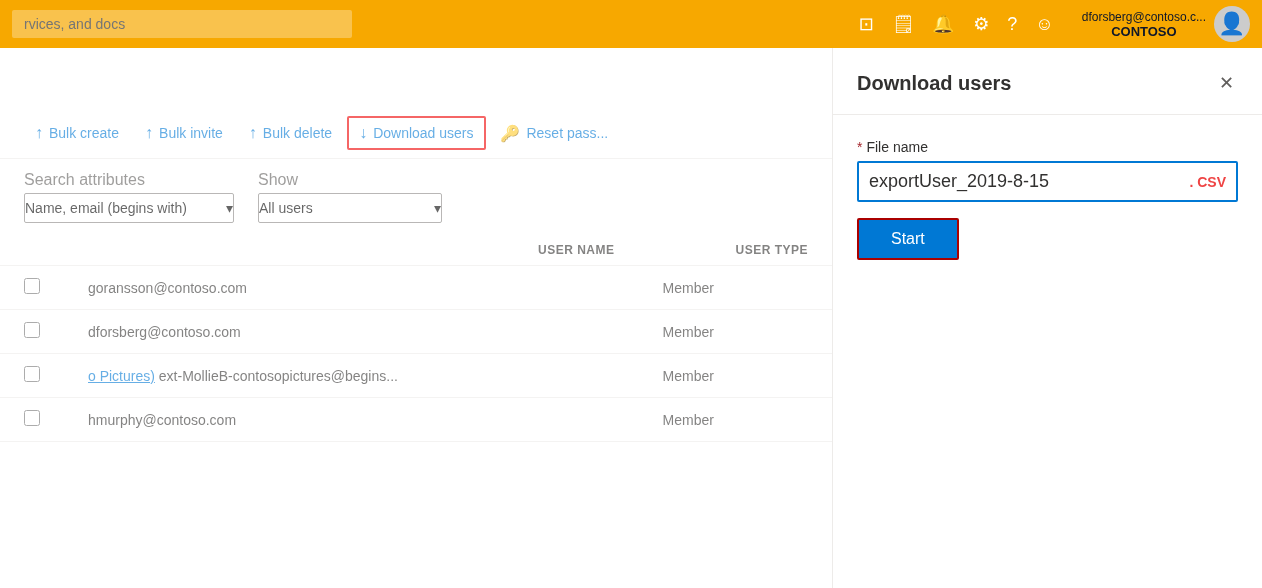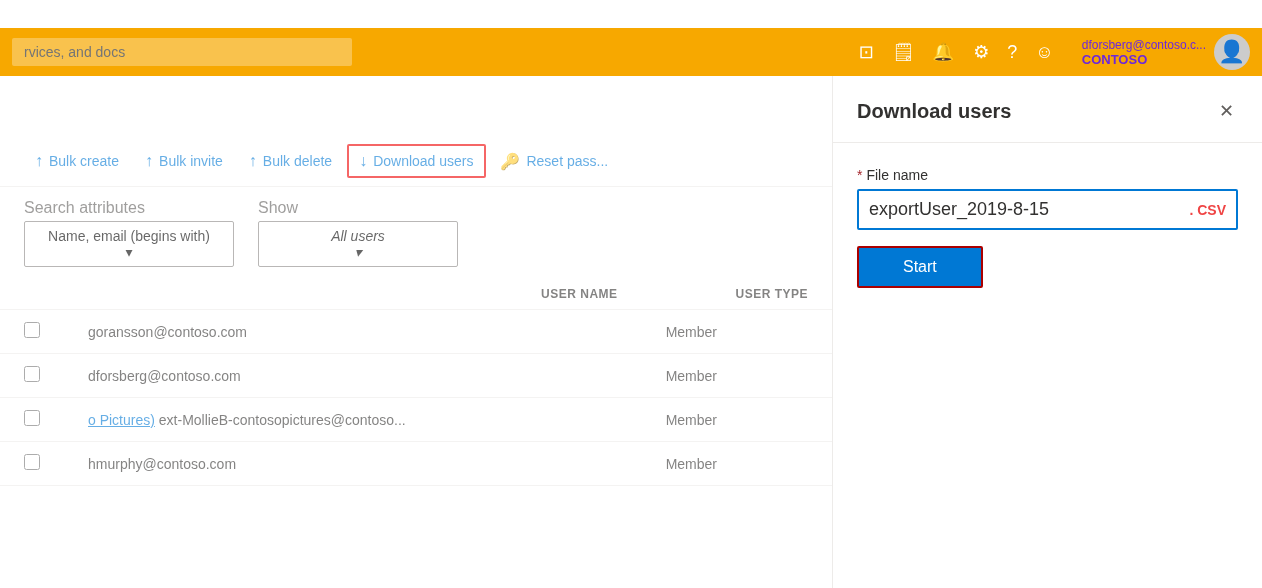--- a/index.html
+++ b/index.html
@@ -6,21 +6,20 @@
     body { font-family: 'Segoe UI', Arial, sans-serif; font-size: 14px; background: #fff; width: 1262px; height: 588px; overflow: hidden; display: flex; flex-direction: column; }
 
     
     .topbar {
       background: #f7a800;
       height: 48px;
       display: flex;
       align-items: center;
       padding: 0 12px;
       flex-shrink: 0;
-      margin-top: 28px;
     }
     .topbar-search {
       background: rgba(255,255,255,0.3);
       border: none;
       border-radius: 2px;
       padding: 6px 12px;
       width: 340px;
       font-size: 14px;
       color: #333;
       outline: none;
@@ -38,22 +37,22 @@
     }
     .topbar-user {
       display: flex;
       align-items: center;
       gap: 8px;
       margin-left: 10px;
     }
     .topbar-user-info {
       display: flex;
       flex-direction: column;
-      align-items: flex-start;
-      color: #6d28d9;
+      align-items: center;
+      color: #0f172a;
       font-size: 12px;
     }
     .topbar-user-name { font-size: 12px; }
     .topbar-user-org { font-size: 13px; font-weight: bold; }
     .topbar-avatar {
       width: 36px;
       height: 36px;
       border-radius: 50%;
       background: #ccc;
       overflow: hidden;
@@ -127,25 +126,23 @@
       display: flex;
       align-items: center;
       border: 1px solid #8a8886;
       border-radius: 2px;
       padding: 6px 0;
       width: 210px;
       background: #fff;
       cursor: pointer;
       font-size: 14px;
       justify-content: space-between;
-      flex-direction: column;
     }
     .filter-select-show {
-      width: 200px;
-      font-style: italic;
+      width: 184px;
     }
 
     
     .users-table {
       width: 100%;
       border-collapse: collapse;
     }
     .users-table th {
       text-align: right;
       padding: 8px 24px;
@@ -230,21 +227,21 @@
       color: #ef4444;
       padding: 0 10px;
       white-space: nowrap;
       font-weight: bold;
     }
     .start-btn {
       background: #0078d4;
       color: #fff;
       border: none;
       border-radius: 2px;
-      padding: 10px 44px;
+      padding: 10px 32px;
       font-size: 16px;
       font-weight: 500;
       cursor: pointer;
       width: fit-content;
       border: 2px solid #a00;
     }
 
     
     .overlay {
       position: absolute;
@@ -342,21 +339,21 @@
             <td><span>goransson@contoso.com</span></td>
             <td>Member</td>
           </tr>
           <tr>
             <td class="checkbox-col"><input type="checkbox" class="checkbox" style=""></td>
             <td><span>dforsberg@contoso.com</span></td>
             <td>Member</td>
           </tr>
           <tr>
             <td class="checkbox-col"><input type="checkbox" class="checkbox" style=""></td>
-            <td><a href="#" class="partial-link">o Pictures)</a> <span>ext-MollieB-contosopictures@contoso...</span></td>
+            <td><a href="#" class="partial-link">o Pictures)</a> <span>ext-MollieB-contosopictures@begins...</span></td>
             <td>Member</td>
           </tr>
           <tr>
             <td class="checkbox-col"><input type="checkbox" class="checkbox" style=""></td>
             <td><span>hmurphy@contoso.com</span></td>
             <td>Member</td>
           </tr>
         </tbody>
     </table>
 

